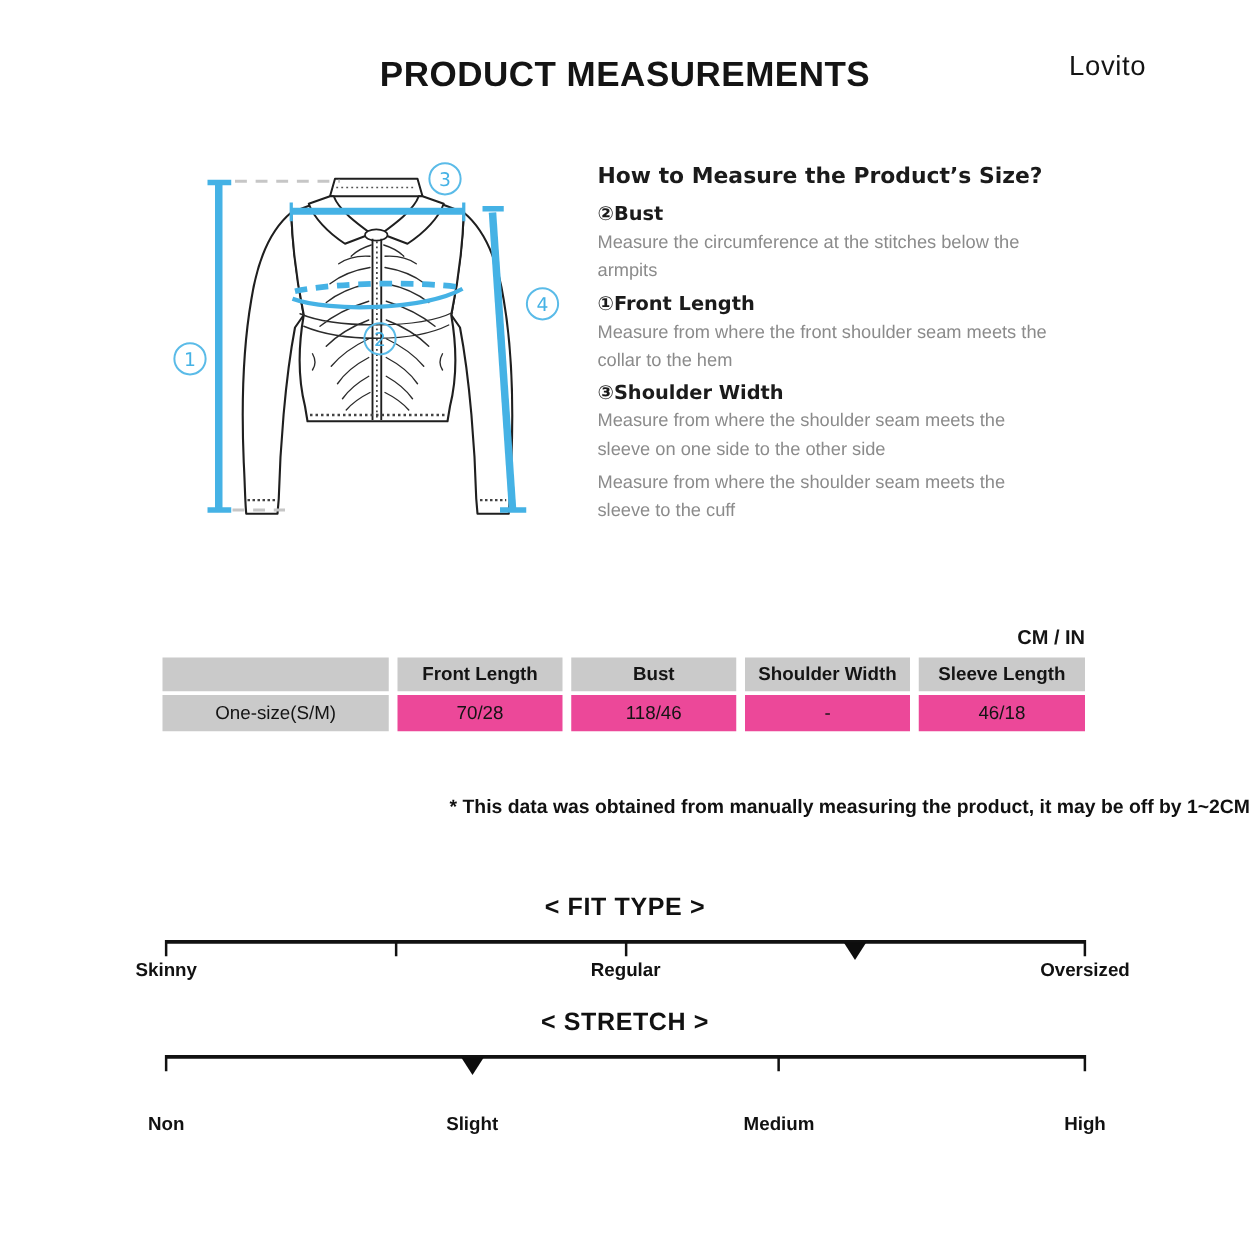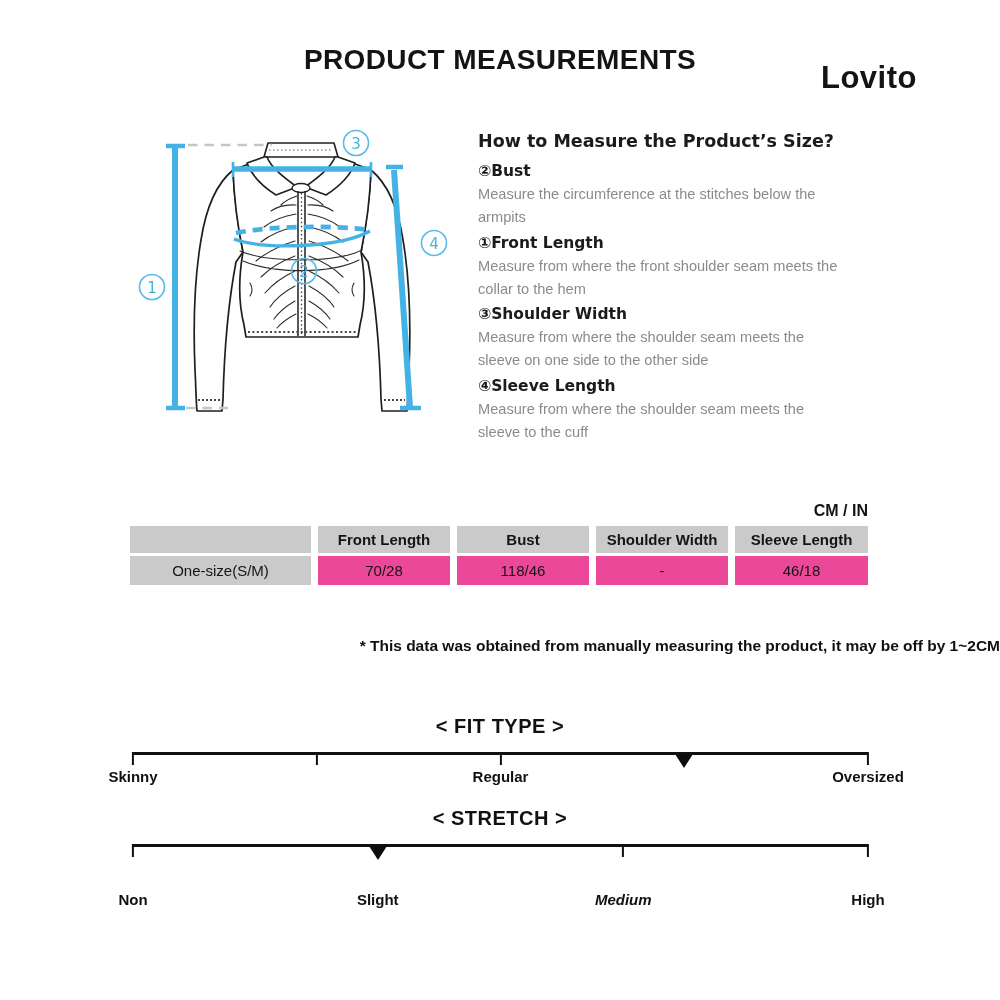--- a/index.html
+++ b/index.html
@@ -2,21 +2,21 @@
 <html><head>
 <meta charset="utf-8">
 <style>
   html,body{margin:0;padding:0;background:#fff;}
   .page{position:relative;width:1000px;height:1000px;background:#fff;overflow:hidden;
         font-family:"Liberation Sans","DejaVu Sans",sans-serif;color:#141414;}
 
   
   .page-title{position:absolute;top:44px;left:0;right:0;text-align:center;
               font-size:28px;font-weight:bold;letter-spacing:.4px;}
-  .brand{position:absolute;top:40px;right:83px;font-size:31px;font-weight:bold;letter-spacing:.5px;margin-top:20px;}
+  .brand{position:absolute;top:40px;right:83px;font-size:22px;font-weight:normal;letter-spacing:.5px;}
 
   
   .diagram{position:absolute;left:100px;top:95px;width:370px;height:360px;}
 
   
   .howto{position:absolute;left:478px;top:131px;width:422px;}
   .howto h2{margin:0 0 9px 0;font-family:"DejaVu Sans",sans-serif;font-size:17.5px;font-weight:bold;color:#1b1b1b;}
   .ht-item{margin-bottom:2.5px;}
   .ht-label{font-family:"DejaVu Sans",sans-serif;font-size:15.5px;font-weight:bold;
             line-height:23px;color:#1b1b1b;}
@@ -128,21 +128,20 @@
       <div class="ht-label"><span>①</span><span>Front Length</span></div>
       <div class="ht-desc">Measure from where the front shoulder seam meets the
 collar to the hem</div>
     </div>
     <div class="ht-item">
       <div class="ht-label"><span>③</span><span>Shoulder Width</span></div>
       <div class="ht-desc">Measure from where the shoulder seam meets the
 sleeve on one side to the other side</div>
     </div>
     <div class="ht-item">
-      <div class="ht-label"><span>④</span><span>Sleeve Length</span></div>
       <div class="ht-desc">Measure from where the shoulder seam meets the
 sleeve to the cuff</div>
     </div>
   </section>
 
   <div class="unit-label">CM / IN</div>
   <div class="size-table">
     <div class="cell head"></div>
     <div class="cell head">Front Length</div>
     <div class="cell head">Bust</div>
@@ -176,17 +175,17 @@
   <div class="scale-track" id="str-track">
     <div class="track-line"></div>
   <div class="tick" style="left: 0%;"></div>
       <div class="tick" style="left: 66.7%;"></div>
       <div class="tick" style="left: 100%;"></div>
       <div class="marker" style="left: 33.3%;"></div>
     </div>
   <div class="scale-labels" id="str-labels">
       <span style="left: 0%;">Non</span>
       <span style="left: 33.3%;">Slight</span>
-      <span style="left: 66.7%; font-style: italic;">Medium</span>
+      <span style="left: 66.7%;">Medium</span>
       <span style="left: 100%;">High</span>
     </div>
 
 </div>
 
 </body></html>

